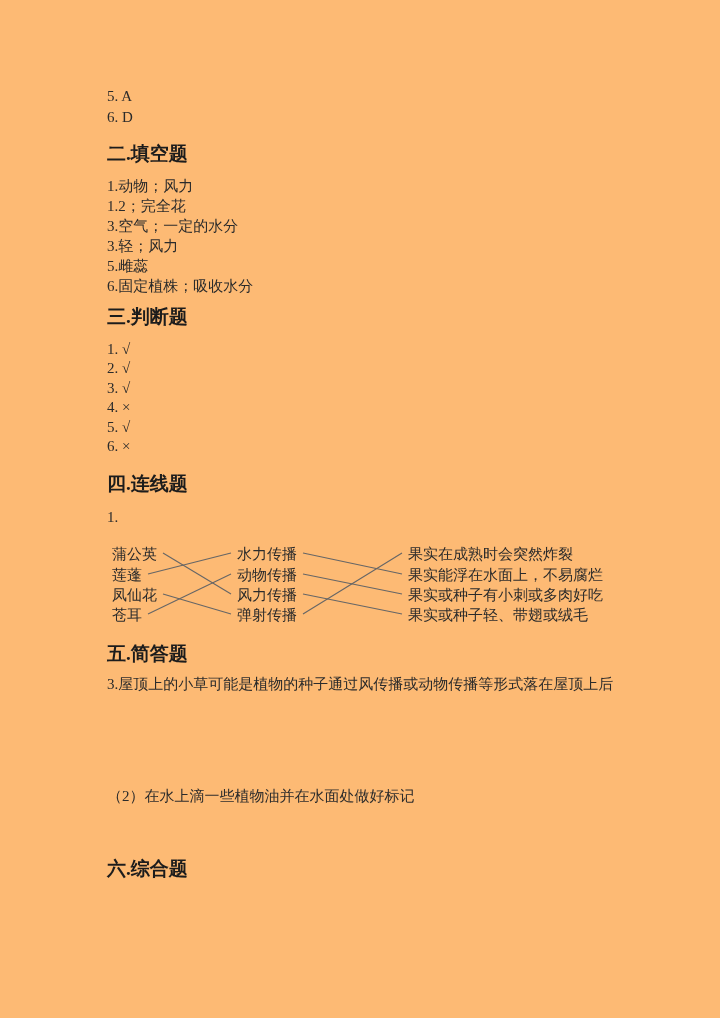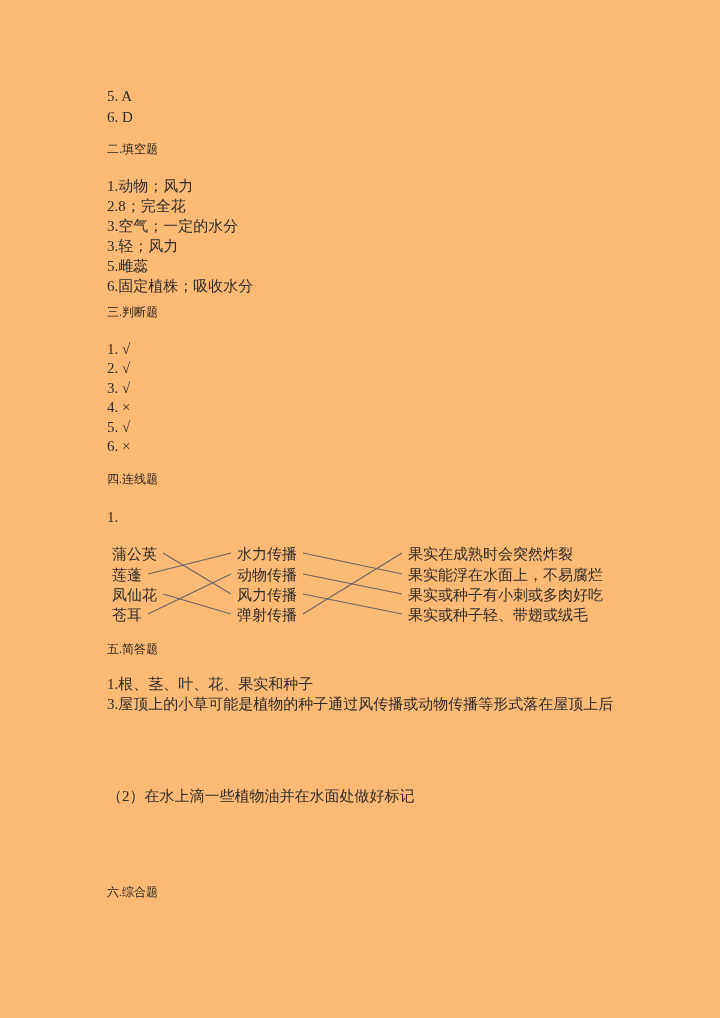--- a/index.html
+++ b/index.html
@@ -8,22 +8,22 @@
     width: 720px;
     height: 1018px;
     background: #fdba74;
     font-family: "Liberation Serif", "DejaVu Serif", serif;
     font-size: 15px;
     color: #2b2b2b;
     overflow: hidden;
   }
   .abs { position: absolute; left: 107px; }
   .sec-title {
-    font-size: 12px;
-    font-weight: normal;
+    font-size: 19px;
+    font-weight: bold;
     color: #1c1c1c;
     white-space: pre;
   }
   .line { white-space: pre; }
   .lh21 { line-height: 21px; }
   .lh20 { line-height: 20px; }
   .lh19 { line-height: 19.4px; }
   .lh198 { line-height: 19.8px; }
   #matching-svg { position: absolute; left: 107px; top: 536px; overflow: visible; }
   #matching-svg text {
@@ -39,21 +39,21 @@
 <div class="page">
 
   <div class="abs lh21" style="top:86px">
     <div class="line">5. A</div>
     <div class="line">6. D</div>
   </div>
 
   <div class="abs sec-title" style="top:141px">二.填空题</div>
   <div class="abs lh20" style="top:176px">
     <div class="line">1.动物；风力</div>
-    <div class="line">2.8；完全花</div>
+    <div class="line">1.2；完全花</div>
     <div class="line">3.空气；一定的水分</div>
     <div class="line">3.轻；风力</div>
     <div class="line">5.雌蕊</div>
     <div class="line">6.固定植株；吸收水分</div>
   </div>
 
   <div class="abs sec-title" style="top:304px">三.判断题</div>
   <div class="abs lh19" style="top:340px">
     <div class="line">1. √</div>
     <div class="line">2. √</div>
@@ -83,20 +83,19 @@
       <line x1="56" y1="58" x2="124" y2="78"></line>
       <line x1="41" y1="78" x2="124" y2="38"></line>
       <line x1="196" y1="17" x2="295" y2="38"></line>
       <line x1="196" y1="38" x2="295" y2="58"></line>
       <line x1="196" y1="58" x2="295" y2="78"></line>
       <line x1="196" y1="78" x2="295" y2="17"></line>
     </svg>
 
   <div class="abs sec-title" style="top:641px">五.简答题</div>
   <div class="abs lh198" style="top:675px">
-    <div class="line">1.根、茎、叶、花、果实和种子</div>
     <div class="line">3.屋顶上的小草可能是植物的种子通过风传播或动物传播等形式落在屋顶上后</div>
   </div>
   <div class="abs line" style="top:787px">（2）在水上滴一些植物油并在水面处做好标记</div>
 
-  <div class="abs sec-title" style="top:884px">六.综合题</div>
+  <div class="abs sec-title" style="top:856px">六.综合题</div>
 
 </div>
 
 </body></html>

